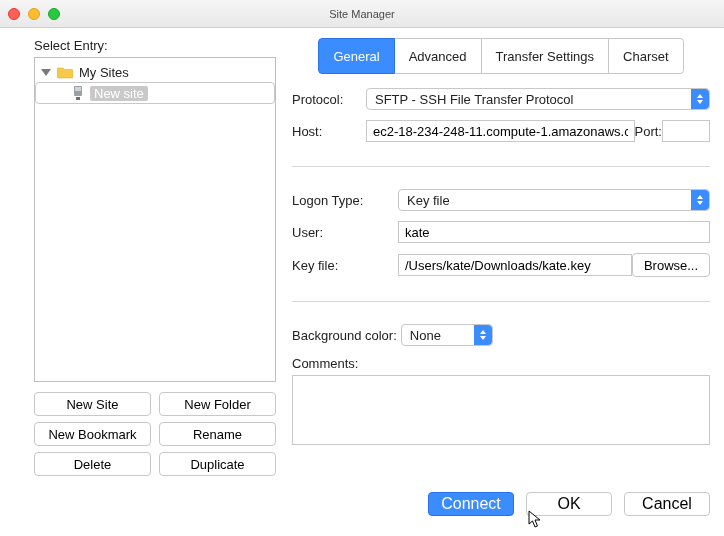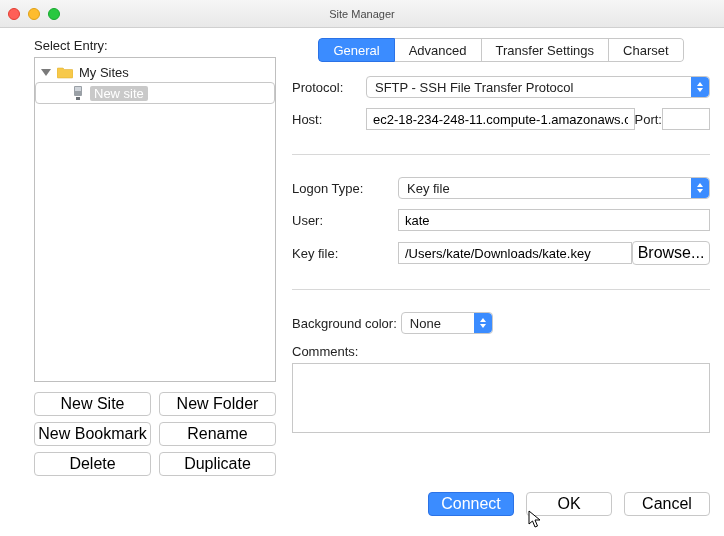--- a/index.html
+++ b/index.html
@@ -15,25 +15,25 @@
 .left { width: 242px; display: flex; flex-direction: column; }
 .select-label { font-size: 13px; margin-bottom: 4px; }
 .tree { flex: 1; border: 1px solid #bfbfbf; background: #fff; padding: 4px 0; }
 .tree-row { display: flex; align-items: center; height: 20px; padding-left: 6px; font-size: 13px; }
 .tree-row.indent { padding-left: 36px; }
 .tree-row.sel .lbl { background: #c9c9c9; color: #fff; padding: 0 4px; border-radius: 2px; }
 .disclosure { width: 0; height: 0; border-left: 5px solid transparent; border-right: 5px solid transparent; border-top: 7px solid #7a7a7a; margin-right: 6px; }
 .folder { width: 16px; height: 13px; margin-right: 6px; }
 .server { width: 12px; height: 14px; margin-right: 6px; }
 .btn-grid { display: grid; grid-template-columns: 1fr 1fr; gap: 6px 8px; margin-top: 10px; }
-.btn { background: #fff; border: 1px solid #c8c8c8; border-radius: 4px; height: 24px; font-size: 16px; cursor: pointer; }
+.btn { background: #fff; border: 1px solid #c8c8c8; border-radius: 4px; height: 24px; font-size: 13px; cursor: pointer; }
 .right { flex: 1; display: flex; flex-direction: column; }
 .tabs { display: flex; justify-content: center; margin-bottom: 14px; }
 .seg { display: flex; border-radius: 4px; overflow: hidden; }
-.seg .t { border: 1px solid #c8c8c8; border-left-width: 0; background: #fff; height: 24px; padding: 0 14px; font-size: 13px; display: flex; align-items: center; cursor: pointer; }
+.seg .t { border: 1px solid #c8c8c8; border-left-width: 0; background: #fff; height: 36px; padding: 0 14px; font-size: 13px; display: flex; align-items: center; cursor: pointer; }
 .seg .t:first-child { border-left-width: 1px; border-radius: 4px 0 0 4px; }
 .seg .t:last-child { border-radius: 0 4px 4px 0; }
 .seg .t.active { background: #3b8cff; border-color: #2b72e6; color: #fff; }
 .form { display: flex; flex-direction: column; gap: 10px; }
 .row { display: flex; align-items: center; }
 .lab { width: 74px; font-size: 13px; }
 .lab2 { width: 106px; font-size: 13px; }
 .sel { flex: 1; height: 22px; border: 1px solid #c8c8c8; border-radius: 4px; background: #fff; position: relative; display: flex; align-items: center; padding: 0 22px 0 8px; font-size: 13px; cursor: pointer; }
 .sel .cap { position: absolute; right: 0; top: 0; bottom: 0; width: 18px; background: #3b8cff; border-radius: 0 4px 4px 0; display: flex; flex-direction: column; align-items: center; justify-content: center; }
 .sel .cap::before { content: ""; width: 0; height: 0; border-left: 3px solid transparent; border-right: 3px solid transparent; border-bottom: 4px solid #fff; margin-bottom: 2px; }

